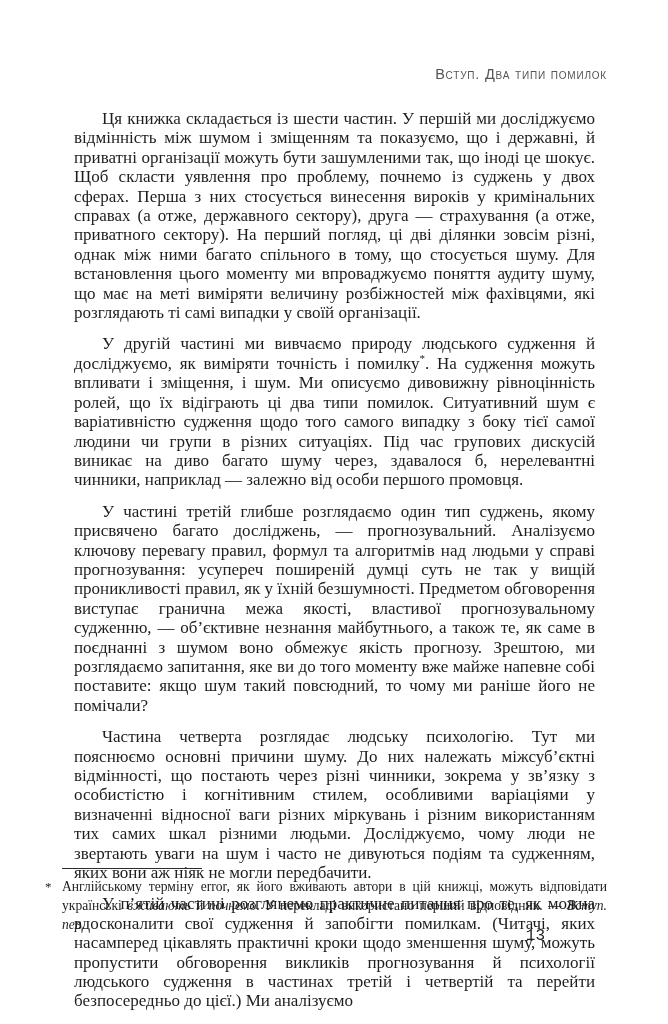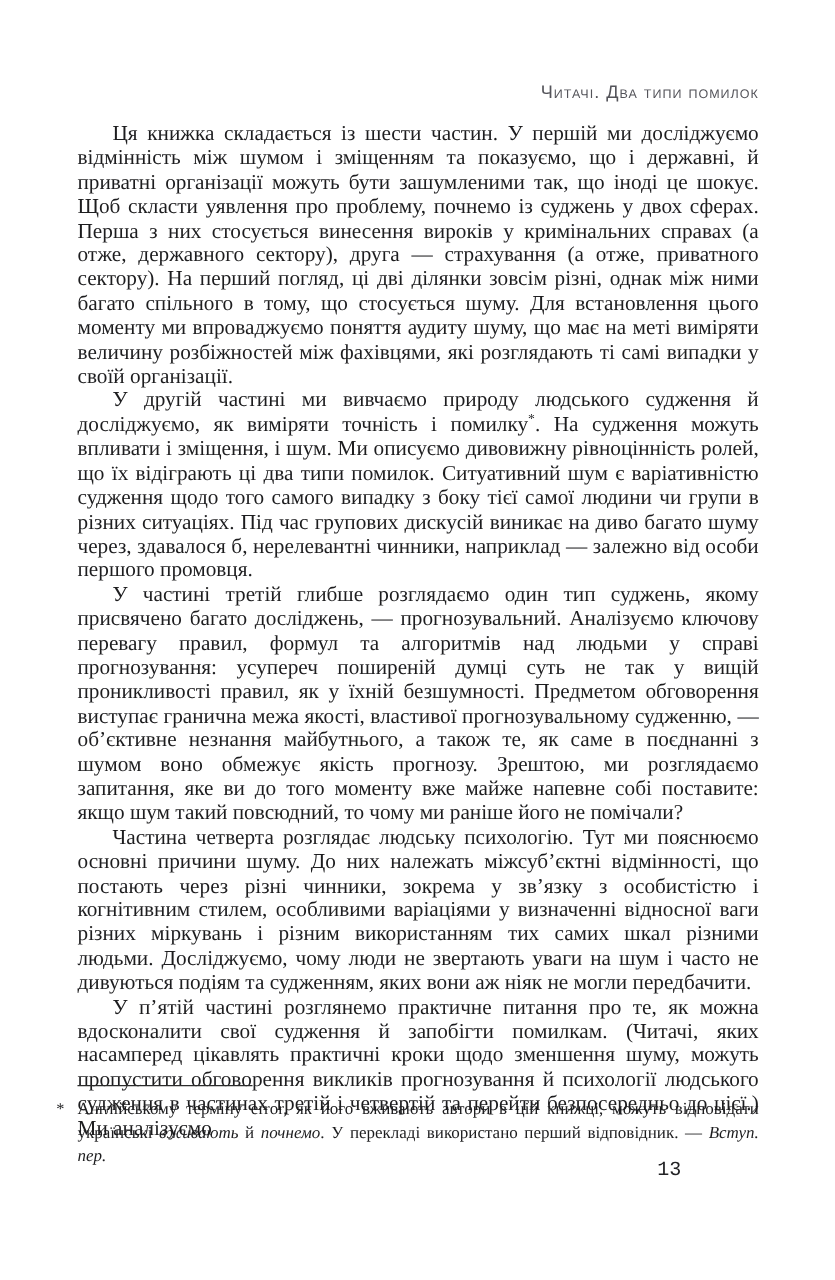--- a/index.html
+++ b/index.html
@@ -33,21 +33,21 @@
     position: absolute;
     top: 97px;
     left: 62px;
     width: 545px;
     font-size: 17px;
     line-height: 19.4px;
     text-align: justify;
     color: #1d1d1f;
   }
   .text-block p {
-    margin: 0;
+    margin: 12px;
     padding: 0;
     text-indent: 28px;
   }
   .footnote-ref {
     font-size: 11px;
     line-height: 0;
     vertical-align: super;
   }
   .footnote-block {
     position: absolute;
@@ -88,21 +88,21 @@
     font-family: Liberation Mono, monospace;
     font-size: 16px;
     color: #222225;
   }
 </style>
 </head>
 <body>
 
 <div class="page">
 
-  <div class="running-head">Читачі. Два типи помилок</div>
+  <div class="running-head">Вступ. Два типи помилок</div>
 
   <main class="text-block">
 
     <p>Ця книжка складається із шести частин. У першій ми досліджуємо відмінність між шумом і зміщенням та показуємо, що і державні, й приватні організації можуть бути зашумленими так, що іноді це шокує. Щоб скласти уявлення про проблему, почнемо із суджень у двох сферах. Перша з них стосується винесення вироків у кримінальних справах (а отже, державного сектору), друга — страхування (а отже, приватного сектору). На перший погляд, ці дві ділянки зовсім різні, однак між ними багато спільного в тому, що стосується шуму. Для встановлення цього моменту ми впроваджуємо поняття аудиту шуму, що має на меті виміряти величину розбіжностей між фахівцями, які розглядають ті самі випадки у своїй організації.</p>
 
     <p><span>У другій частині ми вивчаємо природу людського судження й досліджуємо, як виміряти точність і помилку</span><sup class="footnote-ref">*</sup><span>. На судження можуть впливати і зміщення, і шум. Ми описуємо дивовижну рівноцінність ролей, що їх відіграють ці два типи помилок. Ситуативний шум є варіативністю судження щодо того самого випадку з боку тієї самої людини чи групи в різних ситуаціях. Під час групових дискусій виникає на диво багато шуму через, здавалося б, нерелевантні чинники, наприклад — залежно від особи першого промовця.</span></p>
 
     <p>У частині третій глибше розглядаємо один тип суджень, якому присвячено багато досліджень, — прогнозувальний. Аналізуємо ключову перевагу правил, формул та алгоритмів над людьми у справі прогнозування: усупереч поширеній думці суть не так у вищій проникливості правил, як у їхній безшумності. Предметом обговорення виступає гранична межа якості, властивої прогнозувальному судженню, — об’єктивне незнання майбутнього, а також те, як саме в поєднанні з шумом воно обмежує якість прогнозу. Зрештою, ми розглядаємо запитання, яке ви до того моменту вже майже напевне собі поставите: якщо шум такий повсюдний, то чому ми раніше його не помічали?</p>
 
     <p>Частина четверта розглядає людську психологію. Тут ми пояснюємо основні причини шуму. До них належать міжсуб’єктні відмінності, що постають через різні чинники, зокрема у зв’язку з особистістю і когнітивним стилем, особливими варіаціями у визначенні відносної ваги різних міркувань і різним використанням тих самих шкал різними людьми. Досліджуємо, чому люди не звертають уваги на шум і часто не дивуються подіям та судженням, яких вони аж ніяк не могли передбачити.</p>

